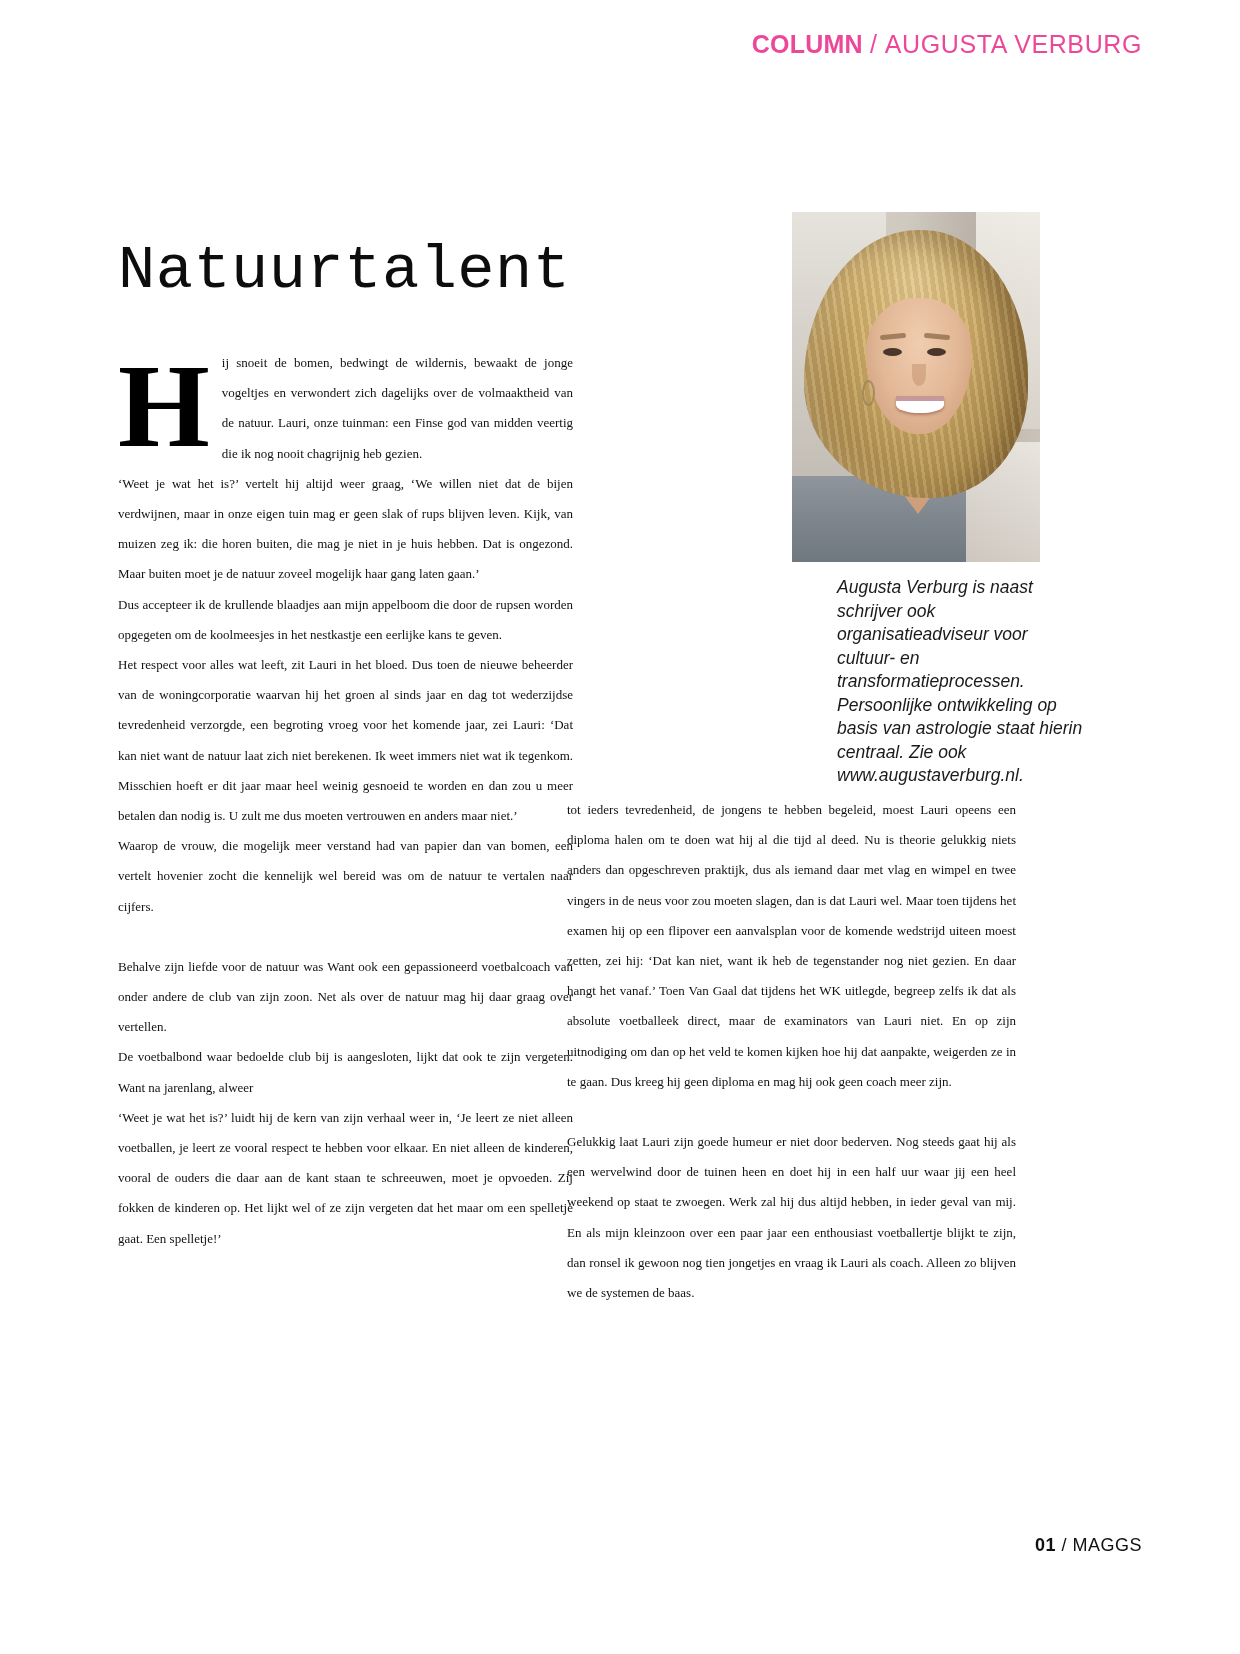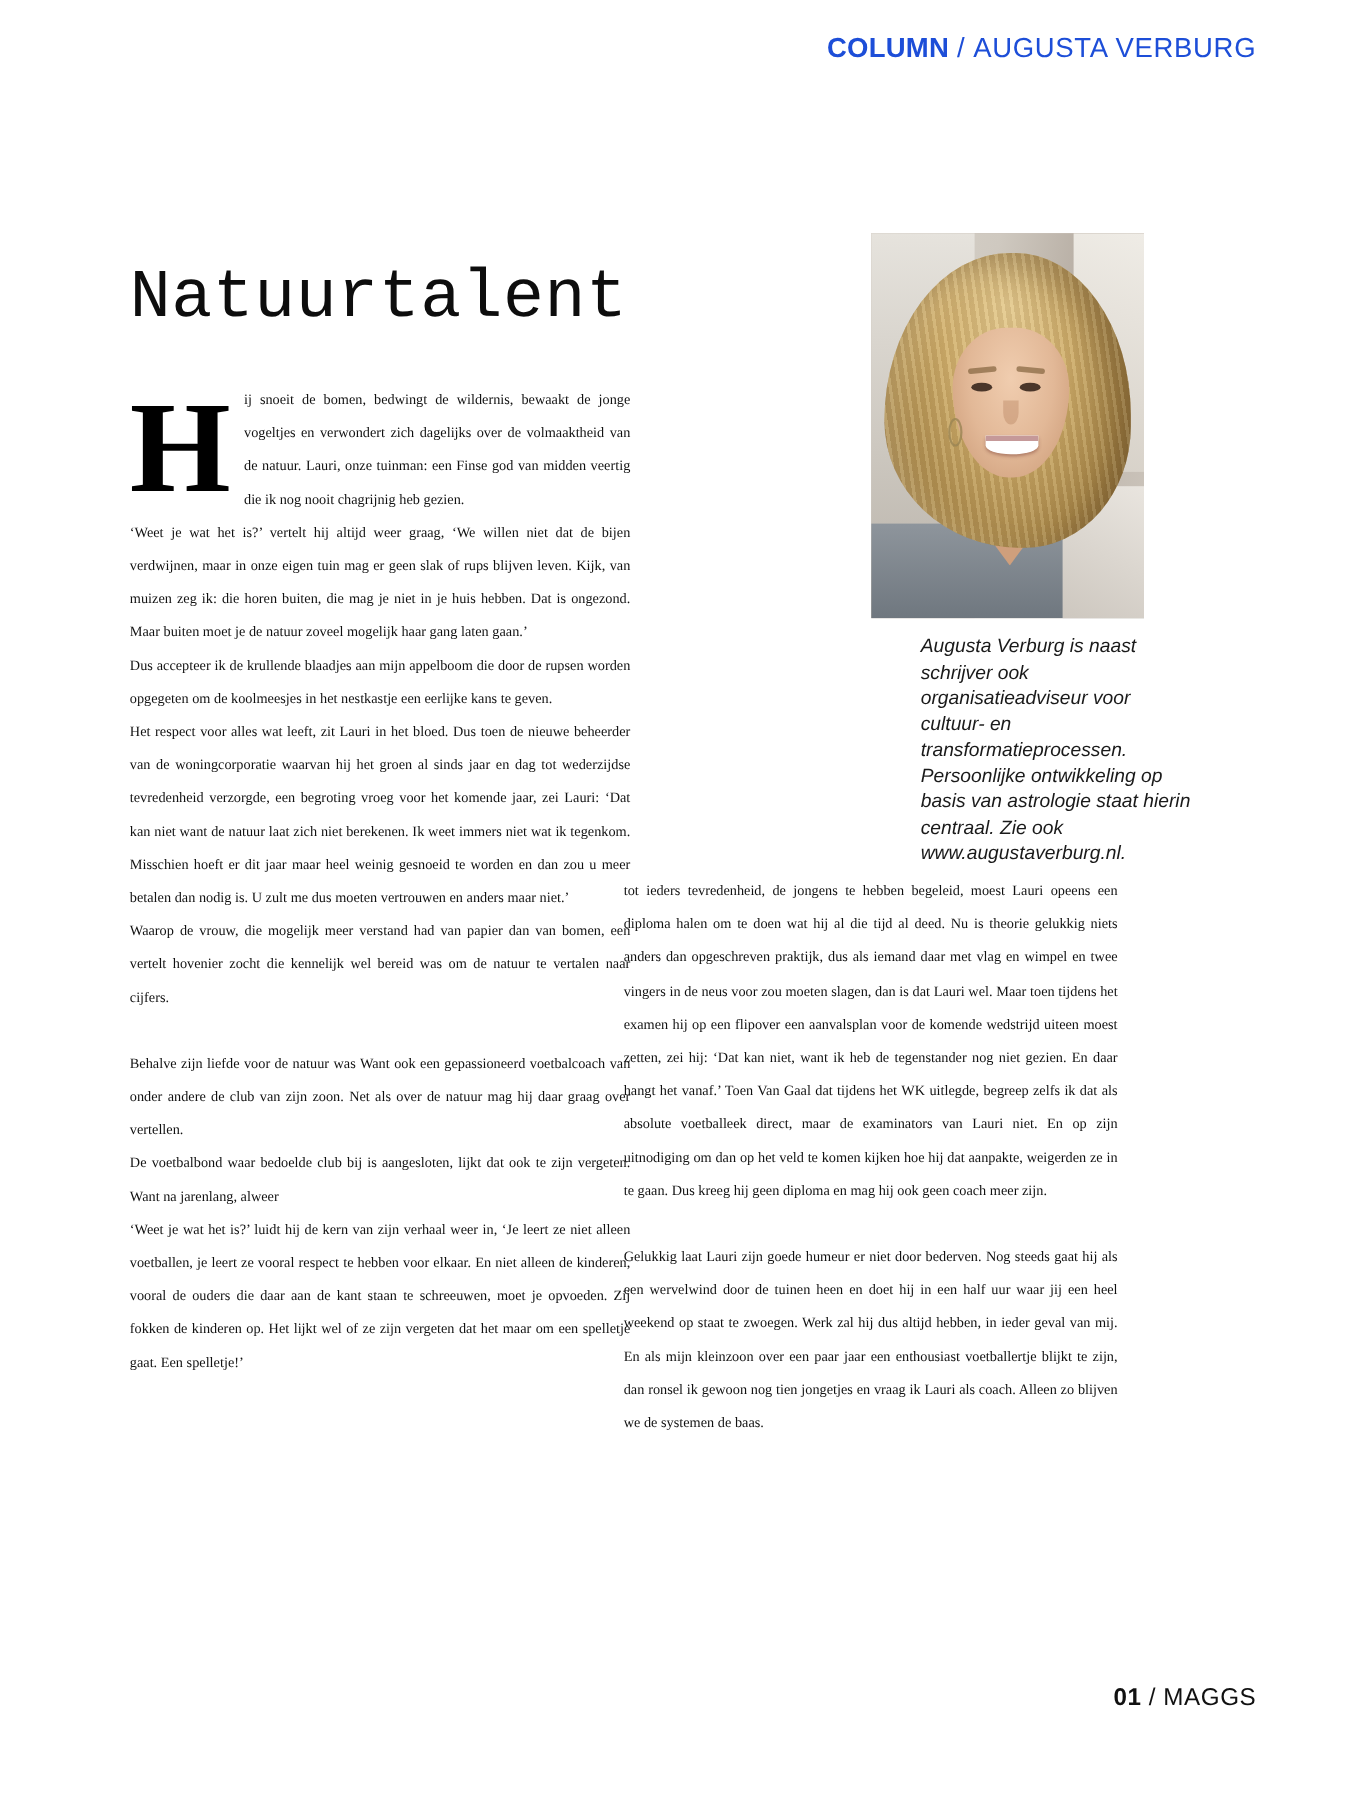--- a/index.html
+++ b/index.html
@@ -17,21 +17,21 @@
   }
 
   
   .runninghead {
     position: absolute;
     top: 30px;
     right: 98px;
     font-family: "Liberation Sans", "DejaVu Sans", sans-serif;
     font-size: 25px;
     letter-spacing: 0.4px;
-    color: #1d4ed8;
+    color: #ec4899;
     white-space: nowrap;
   }
   .runninghead .kicker {
     font-weight: 700;
     letter-spacing: 0.2px;
   }
   .runninghead .sep {
     font-weight: 400;
   }
   .runninghead .byline {
@@ -218,21 +218,21 @@
     color: #000000;
     -webkit-text-stroke: 3px #000000;
   }
 
   
   .folio {
     position: absolute;
     bottom: 98px;
     right: 98px;
     font-family: "Liberation Sans", "DejaVu Sans", sans-serif;
-    font-size: 22px;
+    font-size: 18px;
     letter-spacing: 0.5px;
     color: #111111;
     white-space: nowrap;
   }
   .folio .num { font-weight: 700; }
 </style>
 </head>
 <body>
 
 <div class="runninghead">

